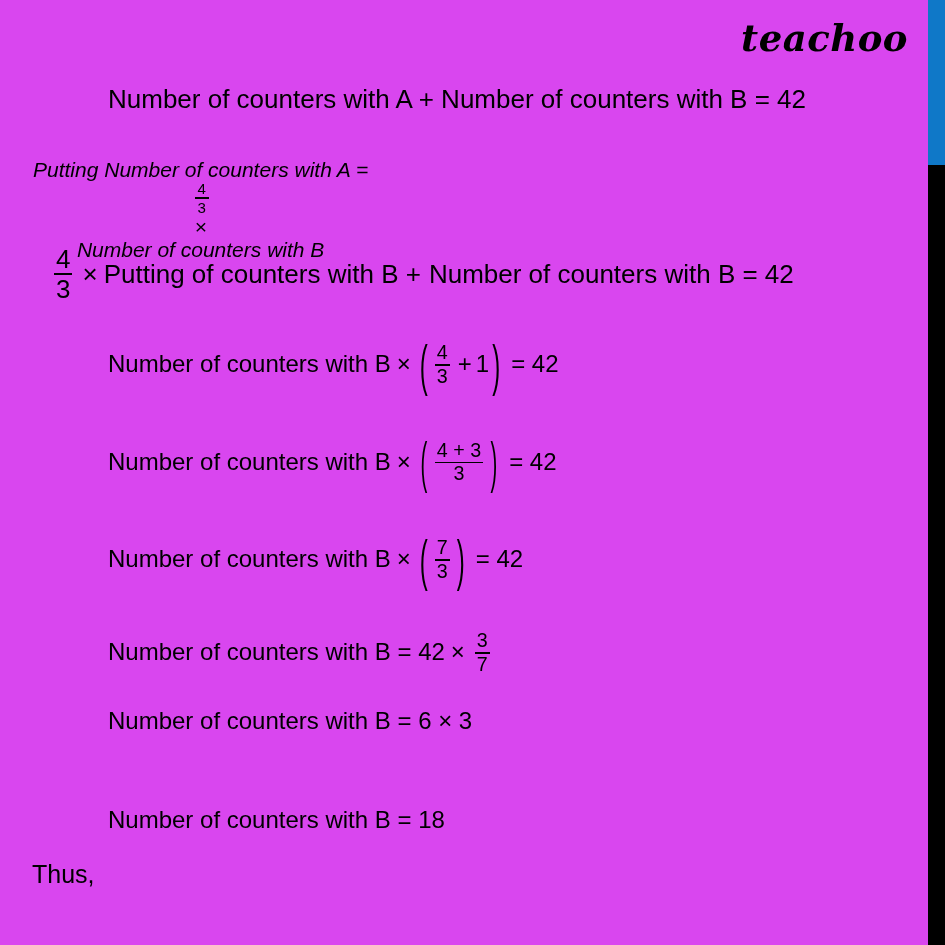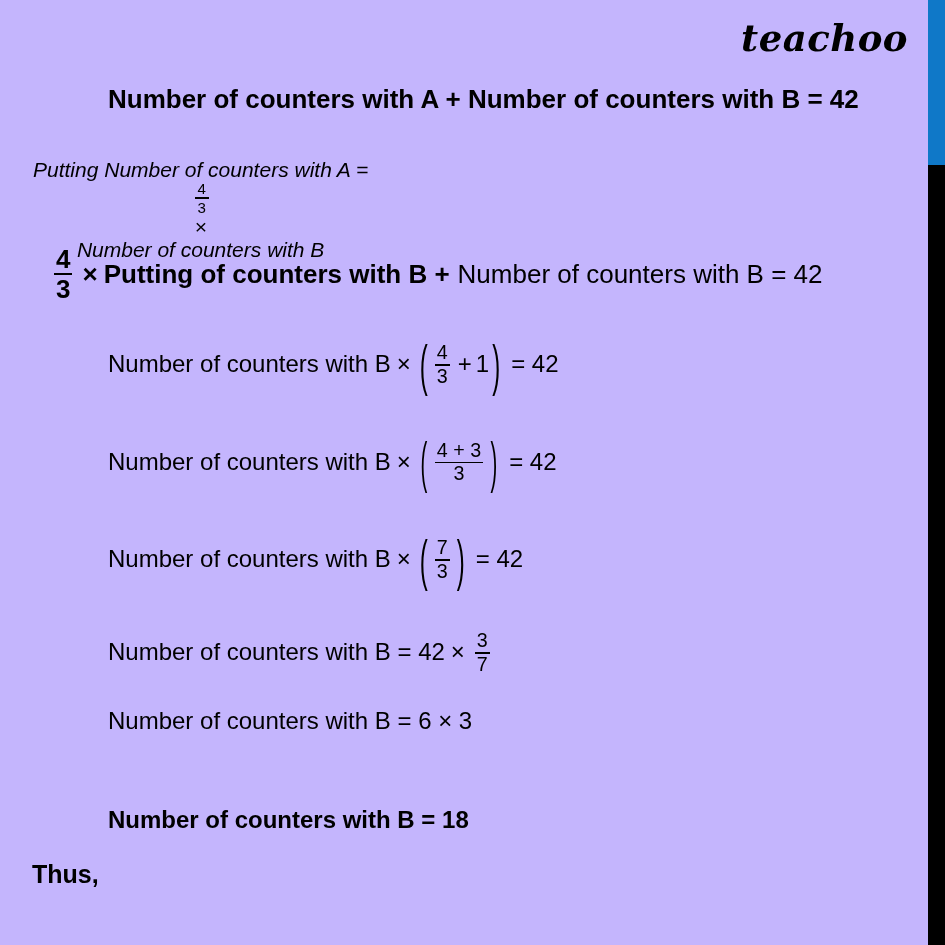--- a/index.html
+++ b/index.html
@@ -10,21 +10,21 @@
     background: #ffffff;
     font-family: "Liberation Sans", sans-serif;
     color: #000000;
     overflow: hidden;
   }
 
   #page {
     position: relative;
     width: 945px;
     height: 945px;
-    background: #c4b5fd;
+    background: #d946ef;
   }
 
   
   .edge-bar {
     position: absolute;
     right: 0;
     width: 17px;
   }
   .edge-bar-blue { top: 0; height: 165px; background: #0f78c8; }
   .edge-bar-black { top: 165px; height: 780px; background: #000000; }
@@ -44,21 +44,21 @@
   }
 
   
   .mline {
     position: absolute;
     display: flex;
     align-items: center;
     white-space: nowrap;
     line-height: 1.1;
   }
-  .b { font-weight: bold; }
+  .b { font-weight: normal; }
   .it { font-style: italic; }
 
   .op { margin: 0 6px; }
   .op-tight { margin: 0 4px; }
 
   
   .frac {
     display: inline-flex;
     flex-direction: column;
     align-items: center;

